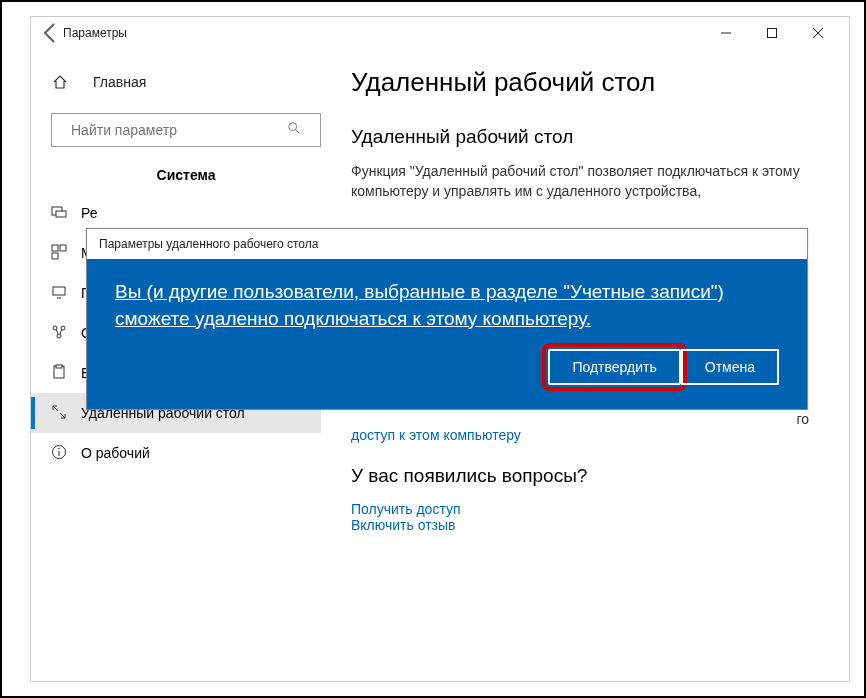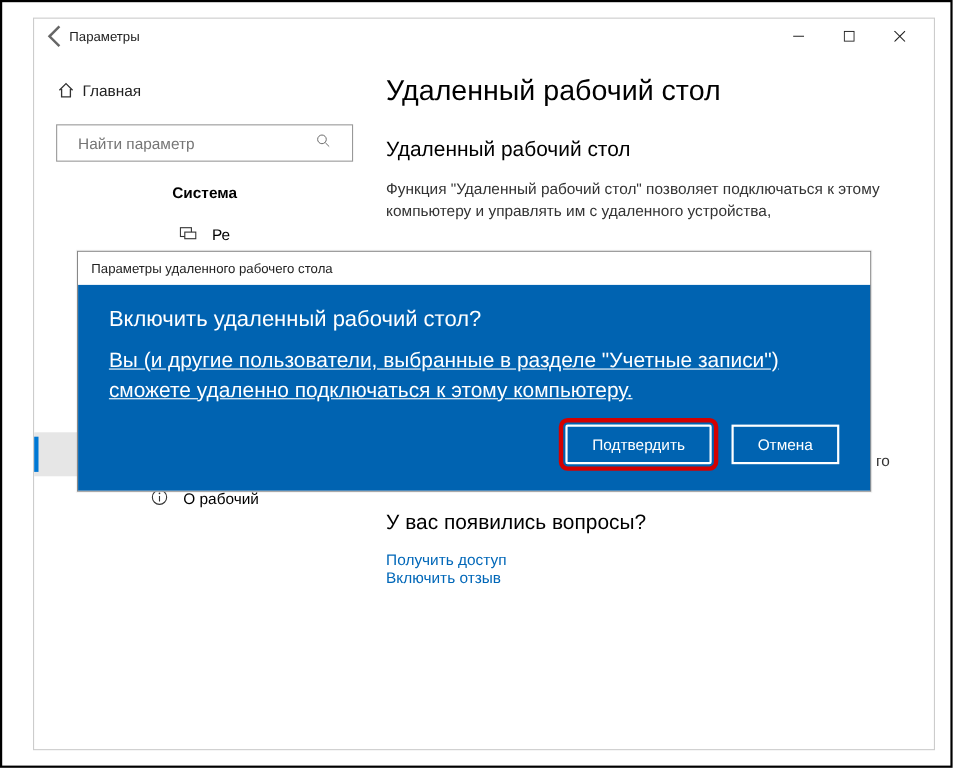--- a/index.html
+++ b/index.html
@@ -5,41 +5,41 @@
     * { box-sizing: border-box; margin: 0; padding: 0; font-family: "Segoe UI", Arial, sans-serif; }
     body { background: #fff; width: 866px; height: 698px; position: relative; overflow: hidden; border: 2px solid #000; }
     .window { position: absolute; top: 14px; left: 28px; right: 14px; bottom: 14px; background: #fff; border: 1px solid #ccc; display: flex; flex-direction: column; }
     .titlebar { height: 32px; display: flex; align-items: center; padding: 0 8px; }
     .back-btn { width: 24px; height: 24px; display: flex; align-items: center; justify-content: center; color: #666; cursor: pointer; }
     .title { font-size: 12px; margin-left: 0; color: #222; }
     .winbtns { margin-left: auto; display: flex; }
     .winbtn { width: 46px; height: 32px; display: flex; align-items: center; justify-content: center; color: #222; font-size: 12px; }
     .content { flex: 1; display: flex; overflow: hidden; }
     .sidebar { width: 310px; padding: 14px 20px; }
-    .nav-item { display: flex; align-items: center; height: 38px; gap: 6px; font-size: 14px; color: #222; cursor: pointer; }
+    .nav-item { display: flex; align-items: center; height: 38px; gap: 24px; font-size: 14px; color: #222; cursor: pointer; }
     .nav-item .icon { width: 18px; height: 18px; display: flex; align-items: center; justify-content: center; color: #333; }
     .search-box { display: flex; align-items: center; border: 1px solid #999; height: 34px; margin: 12px 0 20px 0; padding: 0 19px; }
     .search-box input { flex: 1; border: none; outline: none; font-size: 14px; background: transparent; }
     .search-box .si { color: #666; }
     .section-label { font-size: 14px; font-weight: 600; margin-bottom: 10px; text-align: center; }
     .side-list { margin-left: -20px; }
-    .side-item { display: flex; align-items: center; height: 40px; padding-left: 20px; gap: 14px; font-size: 14px; cursor: pointer; position: relative; justify-content: center; }
+    .side-item { display: flex; align-items: center; height: 40px; padding-left: 20px; gap: 14px; font-size: 14px; cursor: pointer; position: relative; }
     .side-item.active { background: #e6e6e6; }
     .side-item.active::before { content: ""; position: absolute; left: 0; top: 4px; bottom: 4px; width: 4px; background: #0078D4; }
     .main { flex: 1; padding: 18px 40px 18px 10px; overflow: hidden; }
     .h1 { font-size: 26px; font-weight: 400; margin-bottom: 28px; }
     .h2 { font-size: 19px; font-weight: 400; margin-bottom: 14px; margin-top: 22px; }
     .para { font-size: 14px; color: #333; line-height: 1.4; }
     .link { color: #0067B8; font-size: 14px; cursor: pointer; }
-    .modal-backdrop { position: absolute; left: 68px; top: 226px; width: 722px; background: #fff; border: 1px solid #888; box-shadow: 0 0 0 1px rgba(0,0,0,.05); }
+    .modal-backdrop { position: absolute; left: 84px; top: 226px; width: 722px; background: #fff; border: 1px solid #888; box-shadow: 0 0 0 1px rgba(0,0,0,.05); }
     .modal-title { font-size: 12px; padding: 8px 12px; background: #fff; color: #222; }
     .modal-body { background: #0063B1; color: #fff; padding: 20px 28px 24px 28px; }
     .modal-h { font-size: 20px; font-weight: 400; margin-bottom: 14px; }
     .modal-p { font-size: 19px; line-height: 1.4; margin-bottom: 17px; text-decoration: underline; }
-    .modal-btns { display: flex; justify-content: flex-end; gap: 18px; }
+    .modal-btns { display: flex; justify-content: flex-end; }
     .mbtn { border: 2px solid #fff; background: transparent; color: #fff; padding: 8px 22px; font-size: 14px; cursor: pointer; }
     .mbtn.primary { outline: 4px solid #D30000; outline-offset: 2px; border-radius: 2px; }
     .icon svg { width: 16px; height: 16px; }
   </style>
 </head>
 <body>
 
 <div class="window">
   <div class="titlebar">
     <div class="back-btn">
@@ -160,20 +160,19 @@
       <div class="link">Получить доступ</div>
 
       <div class="link">Включить отзыв</div>
     </div>
   </div>
 </div>
 
 <div class="modal-backdrop">
   <div class="modal-title">Параметры удаленного рабочего стола</div>
   <div class="modal-body">
-    <div class="modal-h">Включить удаленный рабочий стол?</div>
     <div class="modal-p">Вы (и другие пользователи, выбранные в разделе "Учетные записи") сможете удаленно подключаться к этому компьютеру.</div>
     <div class="modal-btns">
       <button class="mbtn primary">Подтвердить</button>
       <button class="mbtn">Отмена</button>
     </div>
   </div>
 </div>
 
 </body></html>

